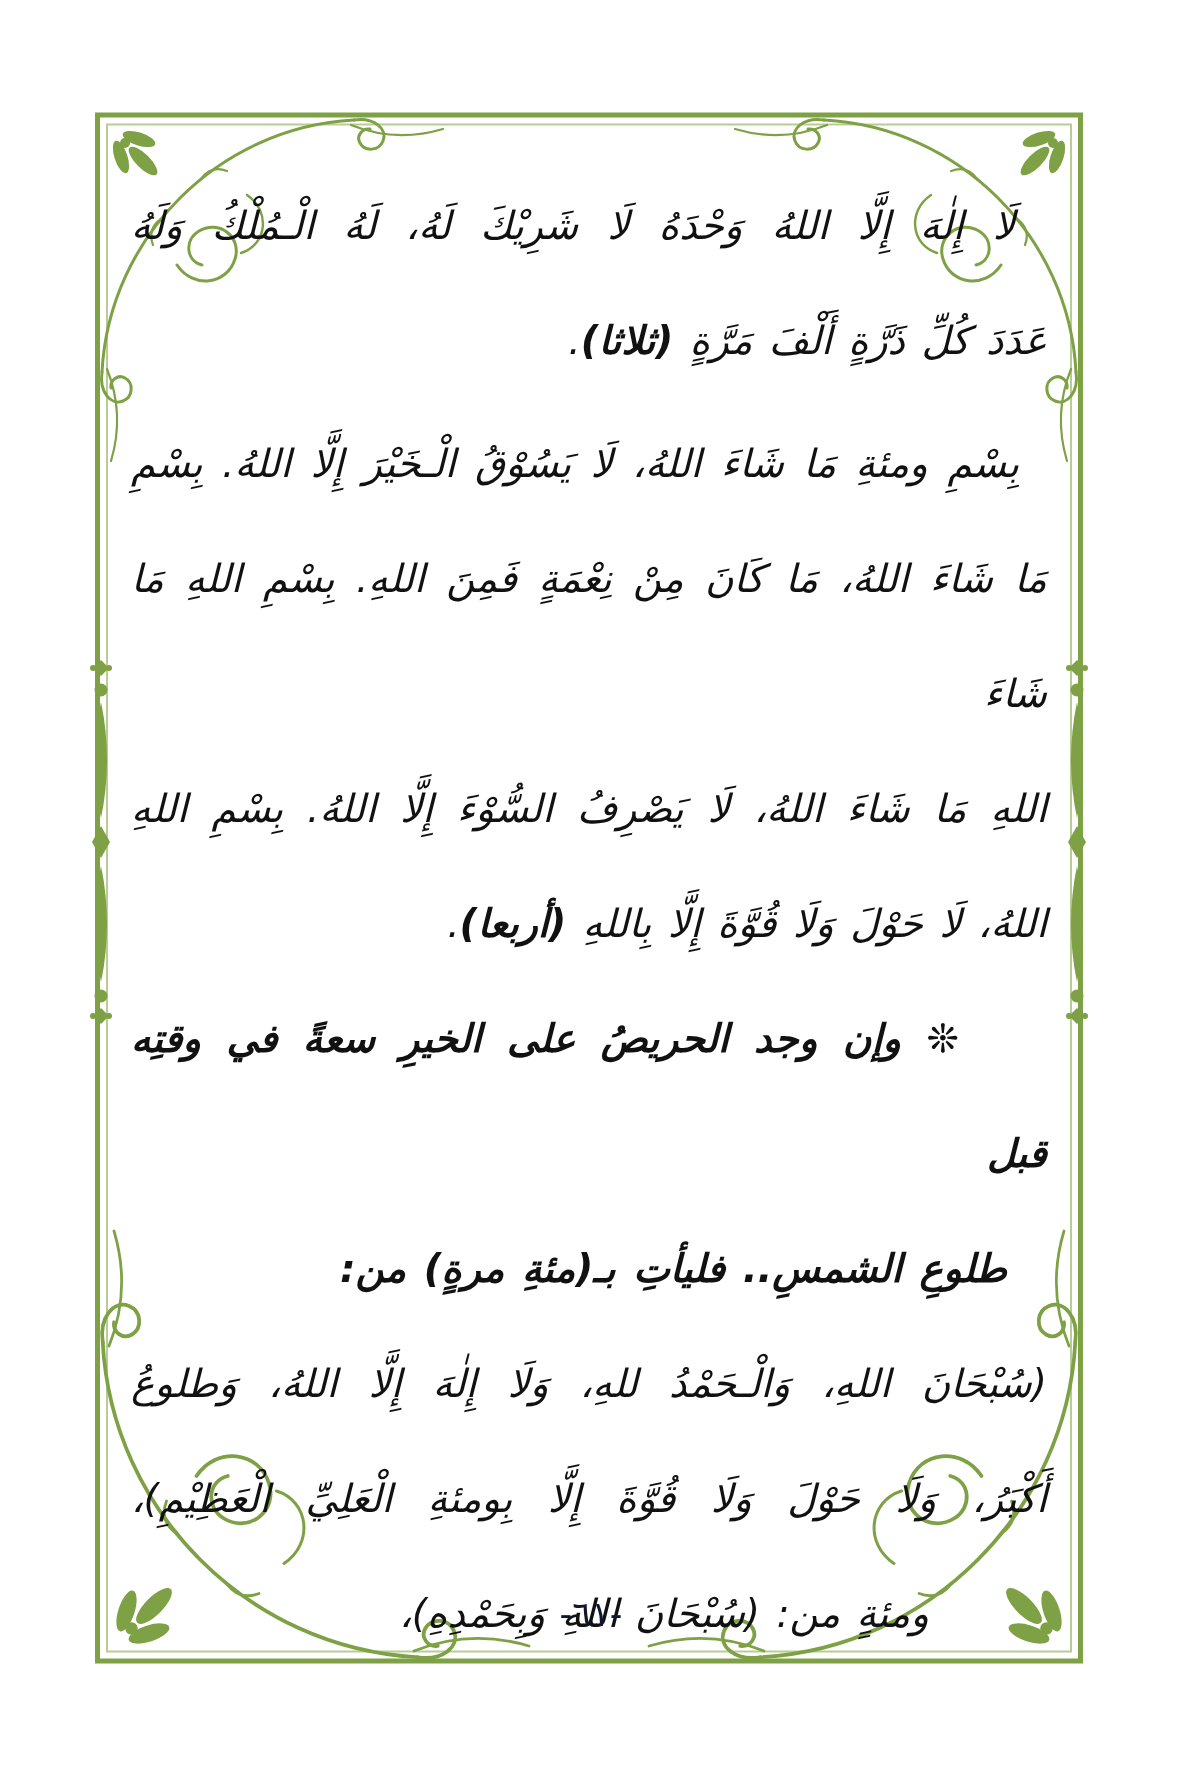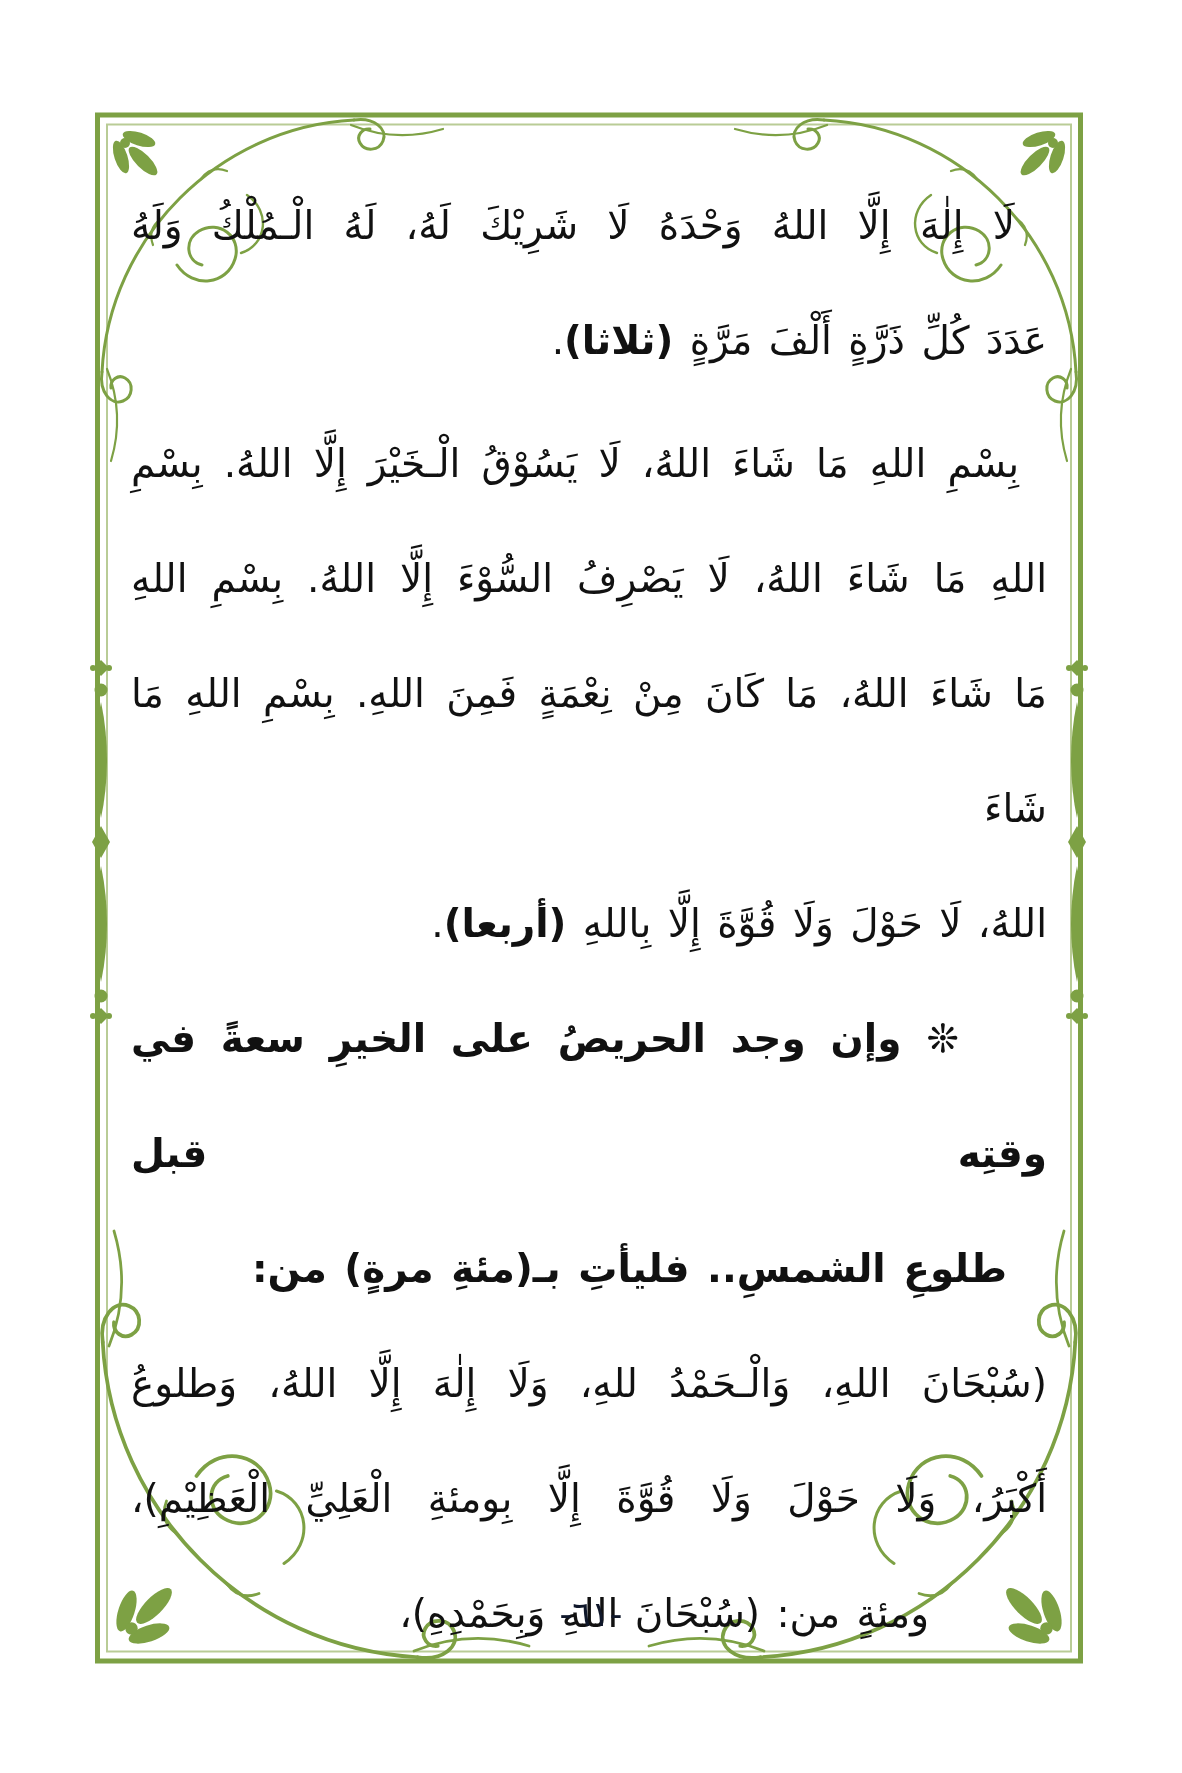--- a/index.html
+++ b/index.html
@@ -32,20 +32,21 @@
     unicode-bidi: embed;
   }
   .content p {
     margin: 0;
     font-size: 39px;
     line-height: 115px;
     font-weight: 400;
     text-align: justify;
     text-align-last: justify;
     word-spacing: 4px;
+    font-style: italic;
   }
   .content p.start {
     text-align: left;
     text-align-last: right;
   }
   .content p.bold { font-weight: 700; }
   .ind-xs  { text-indent: 28px; }
   .ind-sm  { text-indent: 32px; }
   .ind-md  { text-indent: 40px; }
   .ind-lg  { text-indent: 88px; }
@@ -111,23 +112,23 @@
     <use href="#corn" transform="translate(99,1661) scale(1.25,-1.25)"></use>
     <use href="#corn" transform="translate(1079,1661) scale(-1.25,-1.25)"></use>
 
     <use href="#spin" transform="translate(101,660)"></use>
     <use href="#spin" transform="translate(1077,660)"></use>
   </svg>
 
   <div class="content">
     <p class="ind-sm">لَا إِلٰهَ إِلَّا اللهُ وَحْدَهُ لَا شَرِيْكَ لَهُ، لَهُ الْـمُلْكُ وَلَهُ</p>
     <p class="start"><span>عَدَدَ كُلِّ ذَرَّةٍ أَلْفَ مَرَّةٍ </span><span class="count-label">(ثلاثا)</span><span>.</span></p>
-    <p class="ind-xs gap-top">بِسْمِ اللهِ مَا شَاءَ اللهُ، لَا يَسُوْقُ الْـخَيْرَ إِلَّا اللهُ. بِسْمِ</p>
+    <p class="ind-xs gap-top">بِسْمِ ومئةِ مَا شَاءَ اللهُ، لَا يَسُوْقُ الْـخَيْرَ إِلَّا اللهُ. بِسْمِ</p>
+    <p>مَا شَاءَ اللهُ، مَا كَانَ مِنْ نِعْمَةٍ فَمِنَ اللهِ. بِسْمِ اللهِ مَا شَاءَ</p>
     <p>اللهِ مَا شَاءَ اللهُ، لَا يَصْرِفُ السُّوْءَ إِلَّا اللهُ. بِسْمِ اللهِ</p>
-    <p>مَا شَاءَ اللهُ، مَا كَانَ مِنْ نِعْمَةٍ فَمِنَ اللهِ. بِسْمِ اللهِ مَا شَاءَ</p>
     <p class="start"><span>اللهُ، لَا حَوْلَ وَلَا قُوَّةَ إِلَّا بِاللهِ </span><span class="count-label">(أربعا)</span><span>.</span></p>
     <p class="bold ind-lg">❊ وإن وجد الحريصُ على الخيرِ سعةً في وقتِه قبل</p>
     <p class="bold start ind-md">طلوعِ الشمسِ.. فليأتِ بـ(مئةِ مرةٍ) من:</p>
     <p>(سُبْحَانَ اللهِ، وَالْـحَمْدُ للهِ، وَلَا إِلٰهَ إِلَّا اللهُ، وَطلوعُ</p>
     <p>أَكْبَرُ، وَلَا حَوْلَ وَلَا قُوَّةَ إِلَّا بِومئةِ الْعَلِيِّ الْعَظِيْمِ)،</p>
     <p class="start ind-xl">ومئةٍ من: (سُبْحَانَ اللهِ وَبِحَمْدِهِ)،</p>
   </div>
 
   <div class="page-number">-٦١-</div>
 

